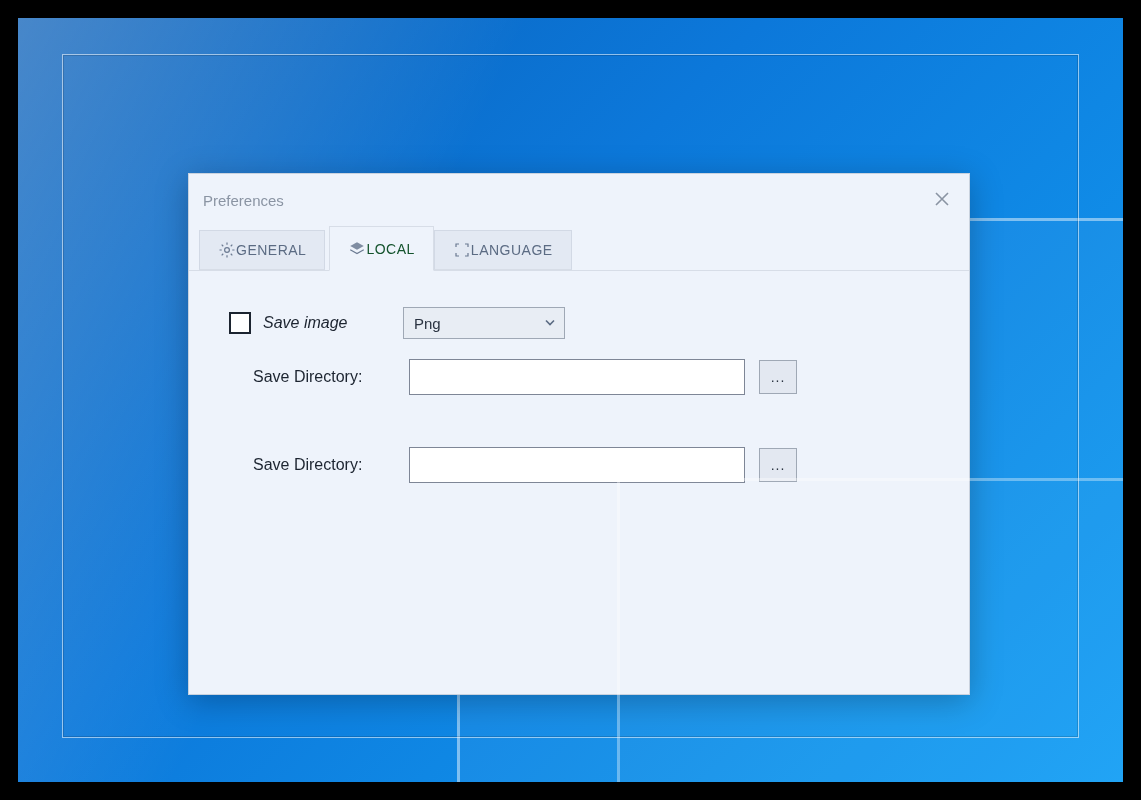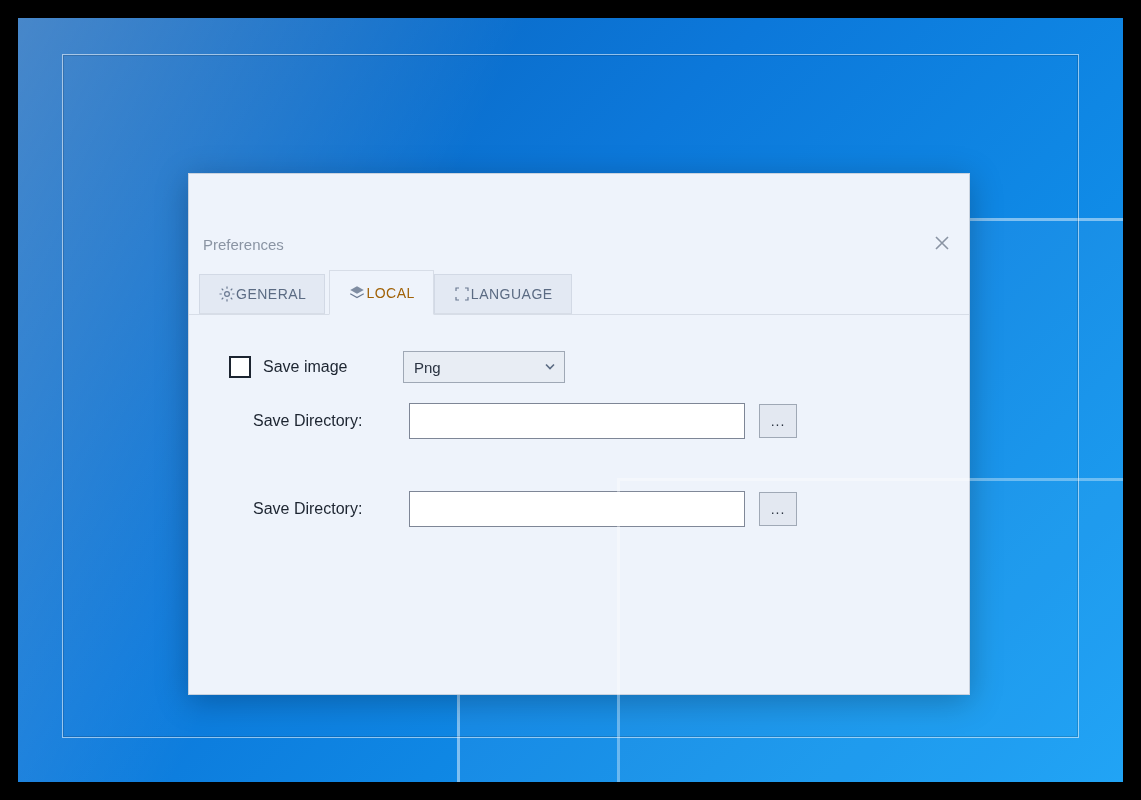--- a/index.html
+++ b/index.html
@@ -24,37 +24,37 @@
     position:absolute;left:44px;top:36px;right:44px;bottom:44px;
     border:1px solid rgba(255,255,255,0.55);
     box-shadow:0 0 0 1px rgba(0,0,0,0.15) inset;
   }
   .dialog{
     position:absolute;left:170px;top:155px;width:780px;height:520px;
     background:#eef3fb;border:1px solid #c9d2de;
     box-shadow:0 6px 30px rgba(0,0,0,0.25);
   }
   .titlebar{height:42px;display:flex;align-items:center;justify-content:space-between;
-    padding:5px 14px;color:#8a94a3;font-size:15px;margin-top:44px;}
+    padding:5px 14px;color:#8a94a3;font-size:15px;}
   .close{width:26px;height:26px;display:flex;align-items:center;justify-content:center;
     color:#8a94a3;cursor:pointer;}
   .close svg{width:14px;height:14px;}
   .tabs{display:flex;gap:0;padding:0 10px;border-bottom:1px solid #d7dde7;height:44px;align-items:stretch;}
   .tab{display:flex;align-items:center;gap:0;padding:0 18px;color:#5b6b83;font-size:14px;
     border:1px solid transparent;cursor:pointer;letter-spacing:0.5px;}
   .tab.inactive{background:#e3e9f3;border:1px solid #d2d9e5;border-bottom:1px solid #d7dde7;margin:4px 4px 0 0;}
   .tab.active{background:#eef3fb;border:1px solid #d7dde7;border-bottom:1px solid #eef3fb;
-    margin-bottom:-1px;color:#a16207;font-weight:500;}
+    margin-bottom:-1px;color:#14532d;font-weight:500;}
   .tab .ico{width:18px;height:18px;display:flex;align-items:center;justify-content:center;color:#6b7a92;}
   .tab .ico svg{width:18px;height:18px;}
   .pane{padding:36px 40px;color:#1c2430;font-size:16px;}
   .row{display:flex;align-items:center;margin-bottom:20px;}
   .row.gap{margin-bottom:52px;}
   .checkbox{width:18px;height:18px;border:2px solid #1c2430;margin-right:12px;background:#fff;cursor:pointer;flex:0 0 auto;}
-  .lbl{min-width:120px;}
+  .lbl{min-width:120px;font-style:italic;}
   .lbl-right{width:150px;text-align:left;margin-left:24px;}
   .select{position:relative;width:140px;height:30px;border:1px solid #9fa8b5;background:#e8edf4;
     display:flex;align-items:center;padding:0 10px;color:#2a3341;font-size:15px;cursor:pointer;margin-left:20px;}
   .select .chev{position:absolute;right:8px;top:50%;transform:translateY(-50%);color:#5b6b83;}
   .select .chev svg{width:12px;height:12px;}
   .textbox{height:32px;border:1px solid #7e8696;background:#fff;flex:0 0 330px;margin-left:6px;}
   .browse{width:36px;height:32px;border:1px solid #9fa8b5;background:#e3e8f1;margin-left:14px;
     display:flex;align-items:center;justify-content:center;color:#2a3341;font-size:14px;cursor:pointer;letter-spacing:1px;}
 </style>
 </head>

